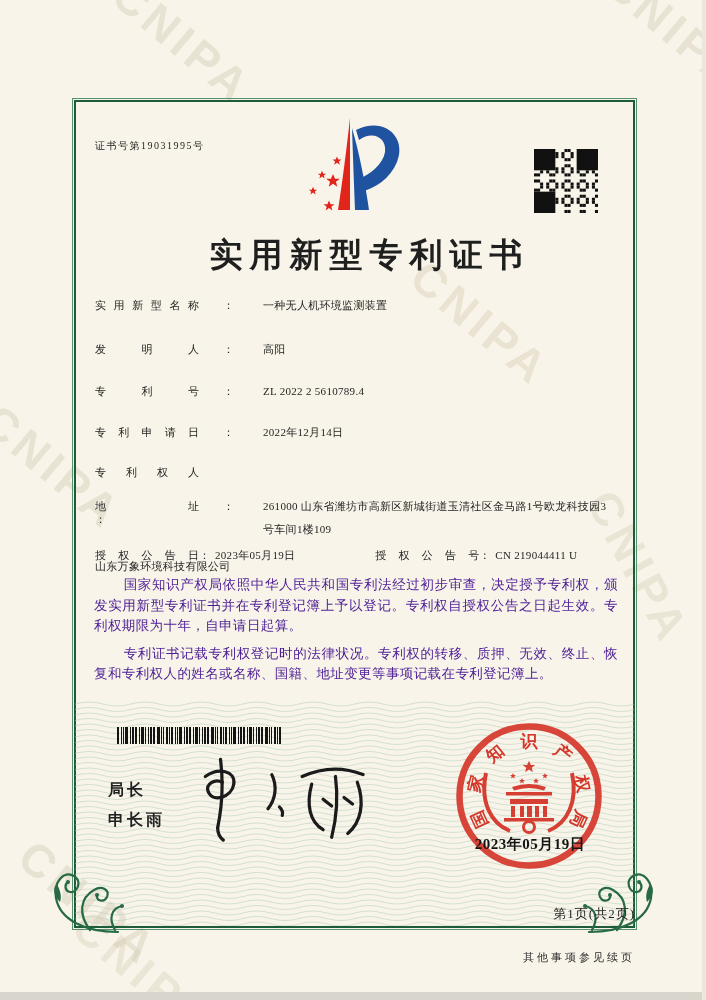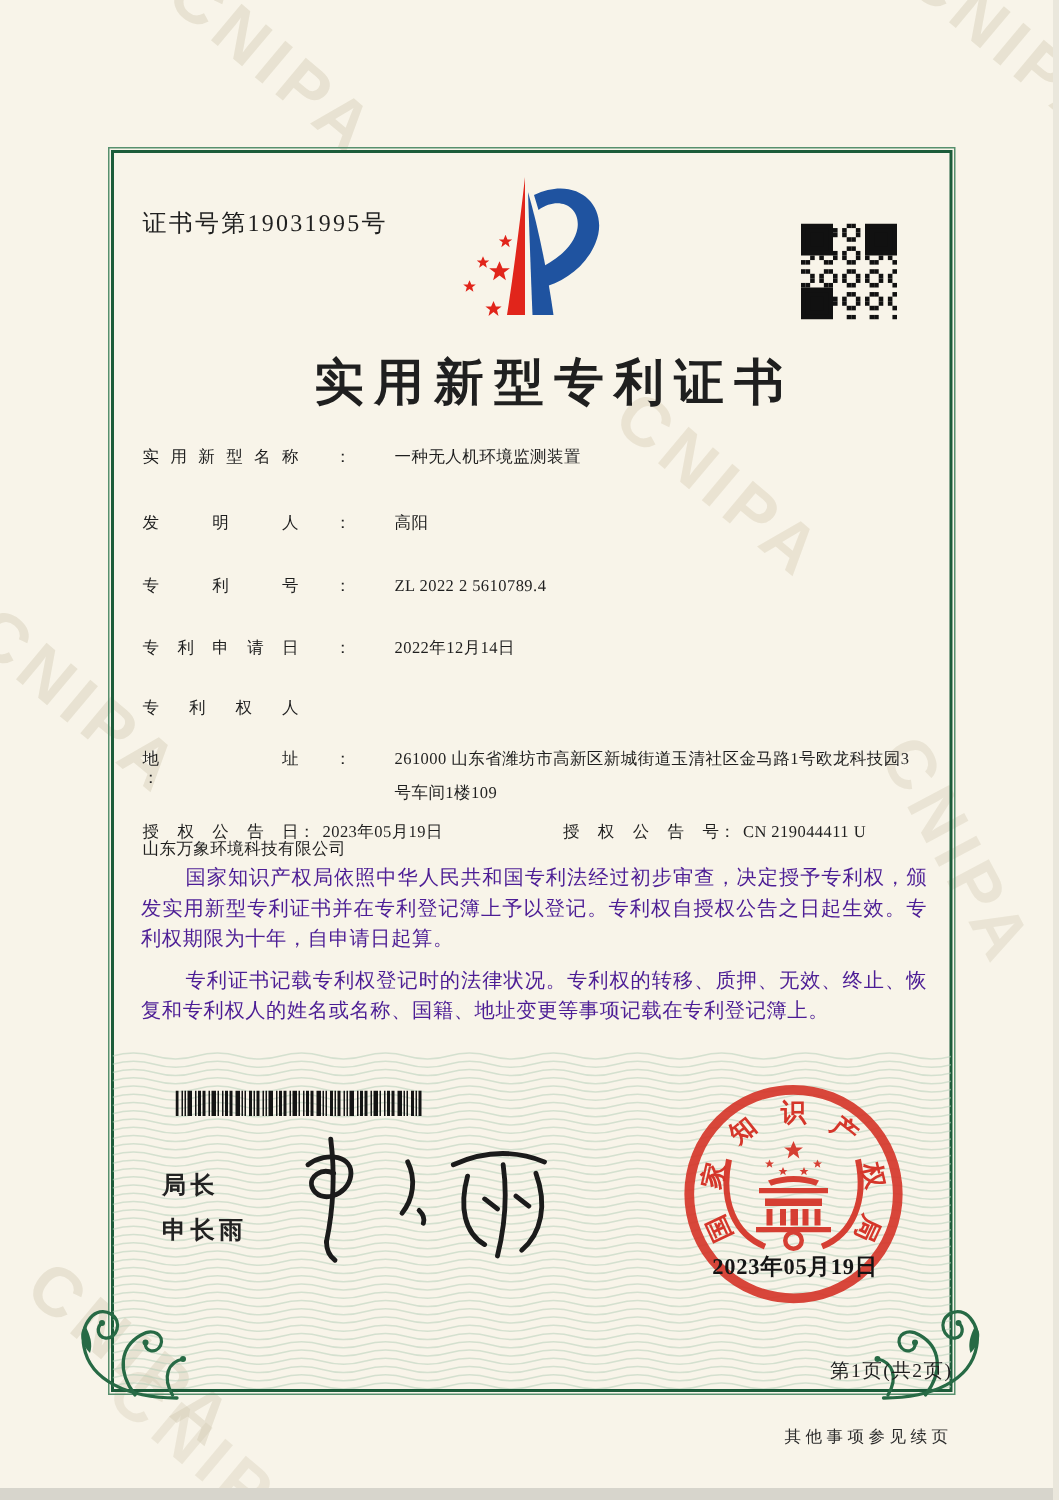--- a/index.html
+++ b/index.html
@@ -8,21 +8,21 @@
     --paper:#f8f4e9; --ink:#1f1f1f; --wm:#cfc6ad;
   }
   html,body{margin:0;padding:0;background:#e9e6dc;}
   #page{position:relative;width:706px;height:1000px;background:var(--paper);overflow:hidden;
         font-family:"Liberation Serif","DejaVu Serif",serif;color:var(--ink);}
   .wm{position:absolute;font-family:"Liberation Sans","DejaVu Sans",sans-serif;font-weight:700;
       font-size:46px;letter-spacing:5px;color:var(--wm);opacity:.38;transform:rotate(40deg);
       white-space:nowrap;pointer-events:none;}
   .frame{position:absolute;left:72px;top:98px;width:563px;height:830px;border:1px solid var(--green2);}
   .frame::after{content:"";position:absolute;inset:1px;border:2.5px solid var(--green);}
-  .certno{position:absolute;left:95px;top:139px;font-size:16px;letter-spacing:1.5px;}
+  .certno{position:absolute;left:95px;top:139px;font-size:10px;letter-spacing:1.5px;}
   .title{position:absolute;left:88px;top:233px;width:563px;text-align:center;font-size:33px;
          font-weight:700;letter-spacing:7px;}
   .frow{position:absolute;left:95px;display:flex;align-items:flex-start;font-size:11px;line-height:23px;gap:24px;}
   .flabel{display:inline-block;width:104px;text-align:justify;text-align-last:justify;}
   .fcolon{margin-right:5px;}
   .fval{letter-spacing:.3px;}
   .addrval{width:352px;word-break:break-all;}
   .g2{margin-left:56px;display:flex;}
   .ggroup{display:flex;}
   .paras{position:absolute;left:94px;top:575px;width:524px;font-size:13.5px;line-height:20.5px;

